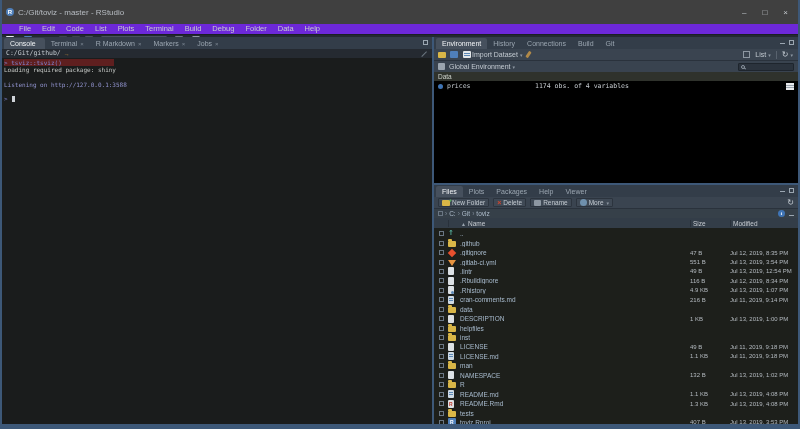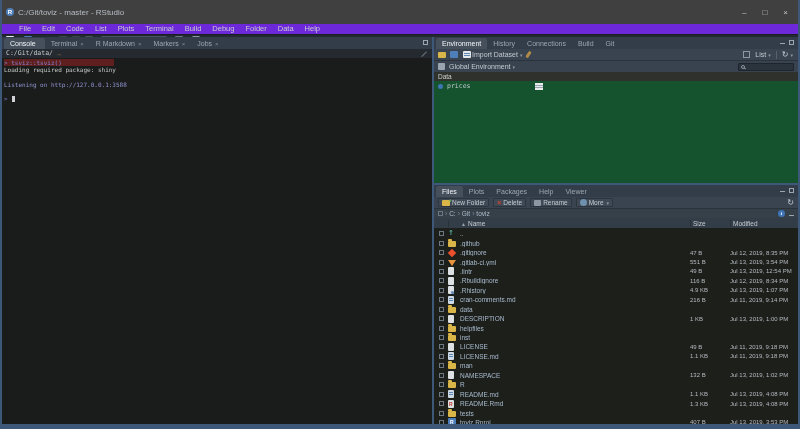--- a/index.html
+++ b/index.html
@@ -94,21 +94,21 @@
   
   .env-pane { height:146px; display:flex; flex-direction:column; flex:none; }
   .scope-row { height:11px; background:#39434f; display:flex; align-items:center; gap:3px;
                padding:0 4px; flex:none; }
   .cube-ic { width:7px; height:7px; background:#9aa4ae; border-radius:1px; }
   .scope-label { color:#c3cad1; font-size:7px; }
   .env-search { margin-left:auto; width:56px; height:8px; background:#2b333d; border:1px solid #1e252d;
                 border-radius:1px; display:flex; align-items:center; padding:0 2px; gap:2px; }
   .section-hdr { height:9px; background:#2f322c; color:#ced3cc; font-size:6.5px; line-height:9px;
                  padding-left:4px; flex:none; }
-  .env-body { flex:1; background:#14532d; }
+  .env-body { flex:1; background:#000000; }
   .obj-row { height:11px; display:flex; align-items:center; padding:0 4px; }
   .obj-ic { width:5px; height:5px; border-radius:50%; background:#3f74b5; margin-right:4px; flex:none; }
   .obj-name { color:#c4cad0; font:6.5px/11px "DejaVu Sans Mono",monospace; width:88px; }
   .obj-desc { color:#c6cbd0; font:6.5px/11px "DejaVu Sans Mono",monospace; flex:1; }
   .grid-ic { width:8px; height:7px; background:#e8eaec; position:relative; flex:none; }
   .grid-ic::after { content:""; position:absolute; left:0; right:0; top:2px; height:1px; background:#9aa4ae;
                     box-shadow:0 2px 0 #9aa4ae; }
   
   .files-pane { flex:1; display:flex; flex-direction:column; overflow:hidden; }
   .fbtn { display:inline-flex; align-items:center; gap:2px; height:9px; padding:0 3px;
@@ -257,21 +257,21 @@
           <span class="tab">
             <span>Jobs</span>
             <span class="tclose">×</span>
           </span>
 
         <span class="pane-winbtns">
             <span class="pw-max"></span>
           </span>
       </div>
       <div class="pathrow">
-        <span class="path-text">C:/Git/data/</span>
+        <span class="path-text">C:/Git/github/</span>
         <span class="path-arrow">→</span>
         <span class="diag-ic"></span>
       </div>
       <div class="console-body">
 
           <div class="cline command"><span>&gt; tsviz::tsviz()</span></div>
 
           <div class="cline output"><span>Loading required package: shiny</span></div>
 
           <div class="cline blank"><span></span></div>
@@ -344,20 +344,21 @@
           <span class="env-search">
             <span class="search-glyph"></span>
           </span>
         </div>
         <div class="section-hdr">Data</div>
         <div class="env-body">
 
             <div class="obj-row">
               <span class="obj-ic"></span>
               <span class="obj-name">prices</span>
+              <span class="obj-desc">1174 obs. of 4 variables</span>
               <span class="grid-ic"></span>
             </div>
 
         </div>
       </div>
 
       <div class="hsplit"></div>
 
       <div class="files-pane">
         <div class="tabbar">

